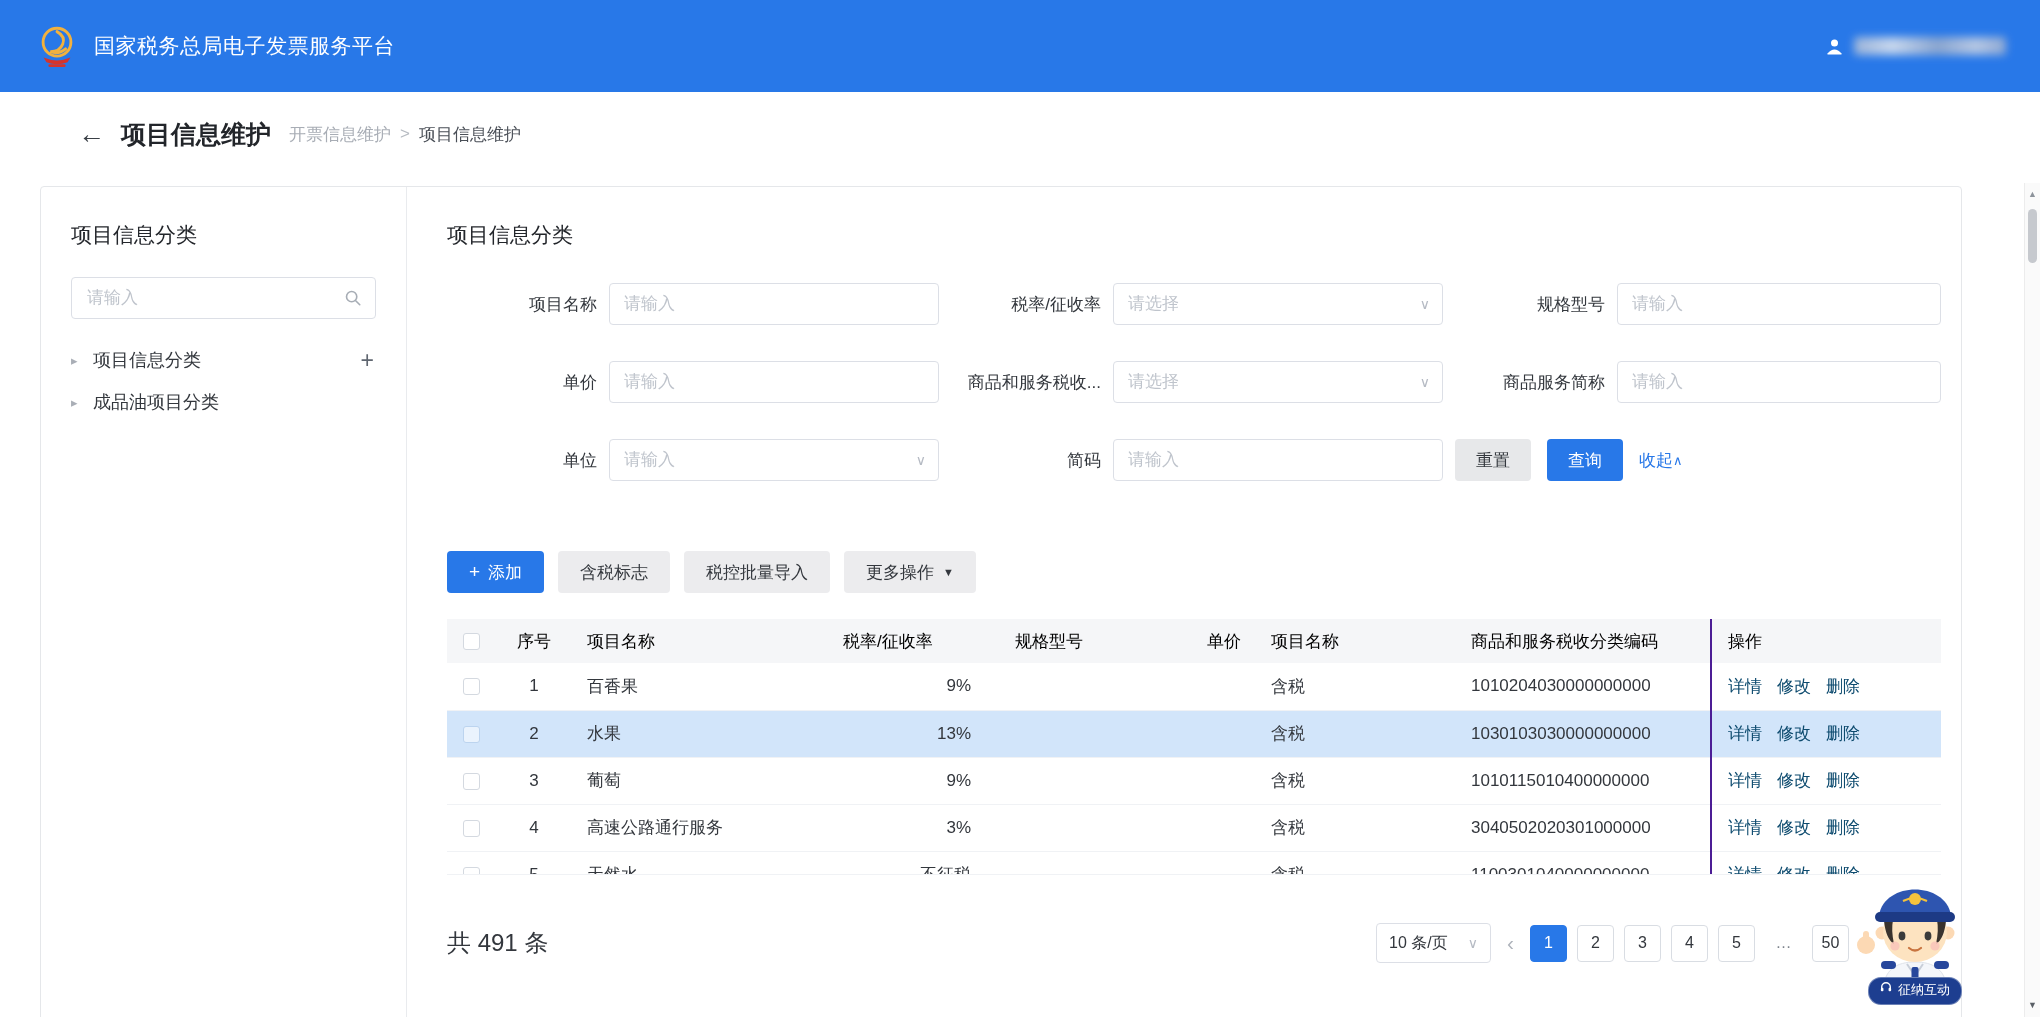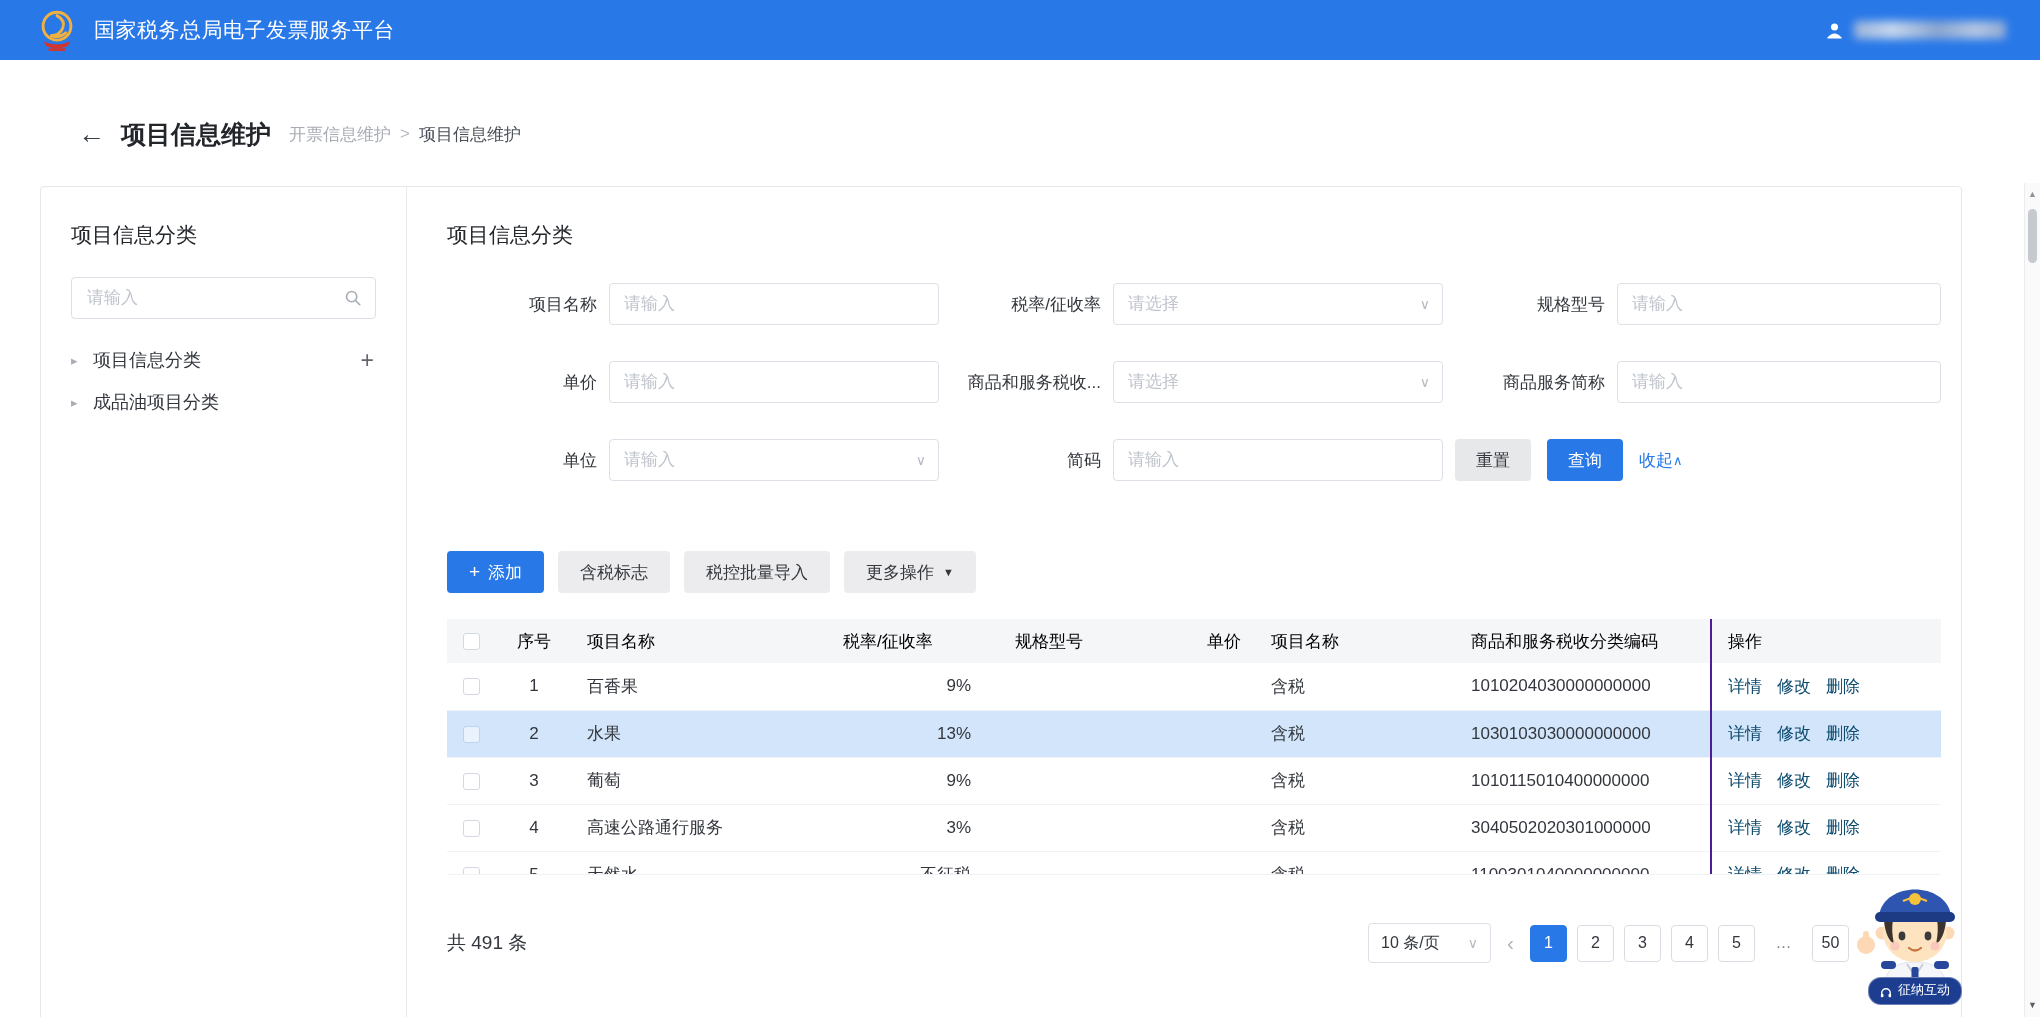--- a/index.html
+++ b/index.html
@@ -4,21 +4,21 @@
 <style>
   * { box-sizing: border-box; }
   html,body { margin:0; padding:0; }
   body {
     width:2040px; height:1017px; position:relative; overflow:hidden;
     background:#ffffff; color:#333;
     font-family:"Liberation Sans","DejaVu Sans",sans-serif;
   }
   
   .topbar {
-    position:absolute; left:0; top:0; width:2040px; height:60px;
+    position:absolute; left:0; top:0; width:2040px; height:92px;
     background:#2878e8; display:flex; align-items:center; padding:0 34px;
   }
   .logo { width:46px; height:46px; margin-right:14px; flex:0 0 auto; }
   .topbar-title { color:#fff; font-size:21px; letter-spacing:.5px; }
   .topbar-right { margin-left:auto; display:flex; align-items:center; gap:9px; }
   .user-blur {
     width:152px; height:18px; border-radius:3px;
     background:linear-gradient(90deg,#9fb6d8,#cfdcee 25%,#8fa8cf 55%,#bccbe4 80%,#93abd2);
     filter:blur(4px); opacity:.95;
   }
@@ -101,38 +101,38 @@
   }
   tr.hl td { background:#d2e5fa; }
   .cb {
     display:inline-block; width:17px; height:17px; border:1px solid #d4d9e0;
     border-radius:3px; background:#fff; vertical-align:middle; cursor:pointer;
   }
   tr.hl .cb { background:#eaf3fd; border-color:#bcd4ef; }
   .oplink { color:#0c4a6e; margin-right:15px; cursor:pointer; text-decoration:none; }
   
   .footerbar { margin-top:48px; display:flex; align-items:center; }
-  .total { font-size:19px; color:#33373d; }
+  .total { font-size:24px; color:#33373d; }
   .pager { margin-left:auto; display:flex; align-items:center; gap:10px; padding-right:92px; }
   .psize {
     height:40px; border:1px solid #dcdfe6; border-radius:4px; background:#fff;
-    display:flex; align-items:center; gap:20px; padding:0 12px; font-size:16px; color:#33373d; cursor:pointer;
+    display:flex; align-items:center; gap:12px; padding:0 12px; font-size:16px; color:#33373d; cursor:pointer;
   }
   .pprev { color:#aeb3bb; font-size:21px; padding:0 6px; cursor:pointer; }
   .pnum {
     min-width:37px; height:37px; border:1px solid #d9dde3; border-radius:4px; background:#fff;
     display:inline-flex; align-items:center; justify-content:center; font-size:16px; color:#33373d; cursor:pointer;
   }
   .pnum.active { background:#2878e8; border-color:#2878e8; color:#fff; }
   .pnum.pellipsis { border:none; color:#7d838c; background:transparent; }
   
   .mascot { position:absolute; right:58px; bottom:12px; width:134px; display:flex; flex-direction:column; align-items:center; z-index:6; cursor:pointer; }
   .mascot-badge {
     margin-top:-16px; background:#1d3e90; color:#ffffff; font-size:13px;
-    padding:3px 11px 5px; border-radius:13px; display:flex; align-items:flex-end; gap:6px;
+    padding:3px 11px 5px; border-radius:13px; display:flex; align-items:flex-start; gap:6px;
     border:1px solid rgba(255,255,255,.35); white-space:nowrap;
   }
   
   .vscroll { position:absolute; right:0; top:183px; bottom:0; width:16px; background:#fafafa; border-left:1px solid #ececec; }
   .varrow { position:absolute; left:0; width:15px; text-align:center; color:#8d939b; font-size:9px; line-height:1; cursor:pointer; }
   .varrow.up { top:7px; }
   .varrow.down { bottom:7px; color:#5a5f66; }
   .vthumb { position:absolute; top:26px; left:3px; width:9px; height:54px; background:#c6c9ce; border-radius:5px; cursor:pointer; }
 </style>
 </head>

